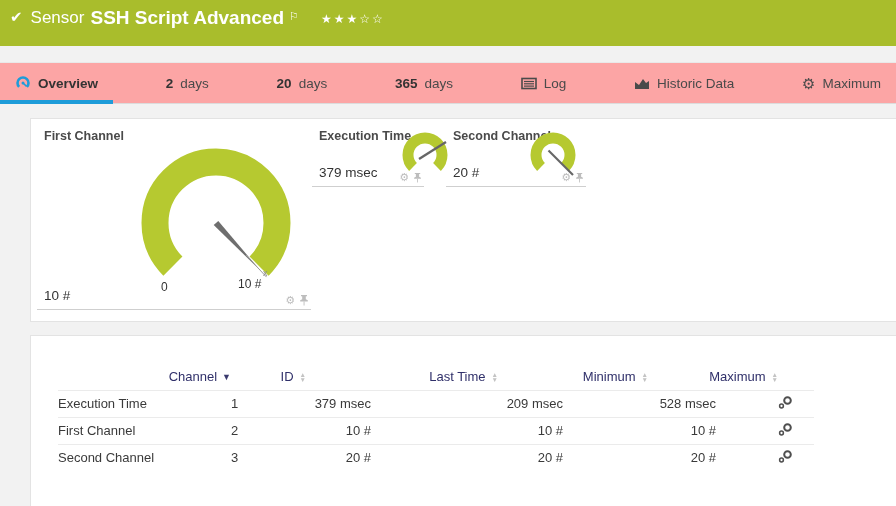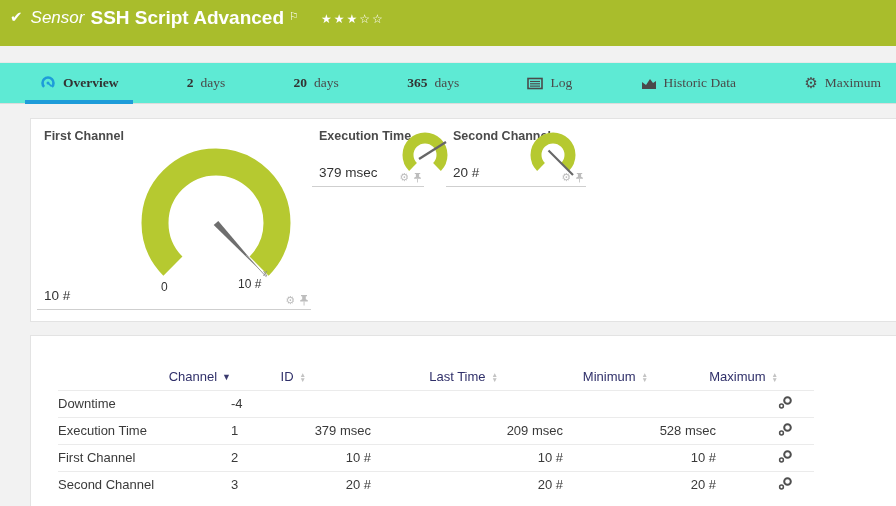--- a/index.html
+++ b/index.html
@@ -9,30 +9,30 @@
     --table_header_text:#30306a;
   }
   *{box-sizing:border-box;margin:0;padding:0;}
   html,body{width:896px;height:506px;overflow:hidden;}
   body{font-family:"Liberation Sans","DejaVu Sans",sans-serif;background:#f2f2f2;color:#333;position:relative;}
 
   
   .header{height:46px;background:var(--status_green);display:flex;align-items:flex-start;padding:7px 0 0 10px;color:#fff;}
   .check{font-size:15px;font-weight:bold;line-height:20px;margin-right:8px;}
   .titleline{display:flex;align-items:flex-start;line-height:22px;}
-  .tprefix{font-style:italic;font-size:17px;margin-right:6px;}
+  .tprefix{font-size:17px;margin-right:6px;}
   .ttitle{font-size:19px;font-weight:600;}
   .flag{font-size:11px;margin-left:5px;position:relative;top:-2px;cursor:pointer;}
   .stars{font-size:12px;letter-spacing:2px;margin-left:22px;position:relative;top:1px;cursor:pointer;}
   .statustext{font-size:11px;font-weight:bold;margin-left:20px;margin-top:1px;}
 
   
   .gapstrip{height:16px;background:#f2f2f2;}
-  .tabbar{height:42px;background:#5eead4;border-top:1px solid #e9e9e9;border-bottom:1px solid #dcdcdc;
-          display:flex;justify-content:space-between;padding-left:25px;font-family:Liberation Serif, serif;}
+  .tabbar{height:42px;background:#fca5a5;border-top:1px solid #e9e9e9;border-bottom:1px solid #dcdcdc;
+          display:flex;justify-content:space-between;}
   .tab{display:flex;align-items:center;gap:7px;padding:0 15px;font-size:13.5px;color:#4a4a4a;position:relative;cursor:pointer;white-space:nowrap;}
   .tab .tnum{font-weight:bold;color:#333;}
   .tab.active{color:#333;font-weight:bold;}
   .tab.active::after{content:"";position:absolute;left:0;right:0;bottom:-1px;height:4px;background:var(--accent_blue);}
   .ticon{display:inline-flex;align-items:center;}
   .ticon svg{display:block;}
   .gearglyph{font-size:15px;color:#4a4a4a;line-height:1;}
 
   
   .panel{position:absolute;left:30px;width:870px;background:#fff;border:1px solid #e3e3e3;}
@@ -217,31 +217,20 @@
             </span></th>
         <th><span>Maximum</span><span class="sortboth">
               <span>▲</span>
               <span>▼</span>
             </span></th>
         <th></th>
       </tr>
     </thead>
     <tbody>
       <tr>
-        <td>Downtime</td>
-        <td>-4</td>
-        <td class="num lv"></td>
-        <td class="num mn"></td>
-        <td class="num mx"></td>
-        <td><span class="rowgear"><svg width="15" height="15" viewBox="0 0 15 15">
-                <circle cx="9.5" cy="5.5" r="3.3" fill="none" stroke="#4f4f4f" stroke-width="2"></circle>
-                <circle cx="3.5" cy="11" r="1.9" fill="none" stroke="#4f4f4f" stroke-width="1.5"></circle>
-              </svg></span></td>
-      </tr>
-      <tr>
         <td>Execution Time</td>
         <td>1</td>
         <td class="num lv">379 msec</td>
         <td class="num mn">209 msec</td>
         <td class="num mx">528 msec</td>
         <td><span class="rowgear"><svg width="15" height="15" viewBox="0 0 15 15">
                 <circle cx="9.5" cy="5.5" r="3.3" fill="none" stroke="#4f4f4f" stroke-width="2"></circle>
                 <circle cx="3.5" cy="11" r="1.9" fill="none" stroke="#4f4f4f" stroke-width="1.5"></circle>
               </svg></span></td>
       </tr>

